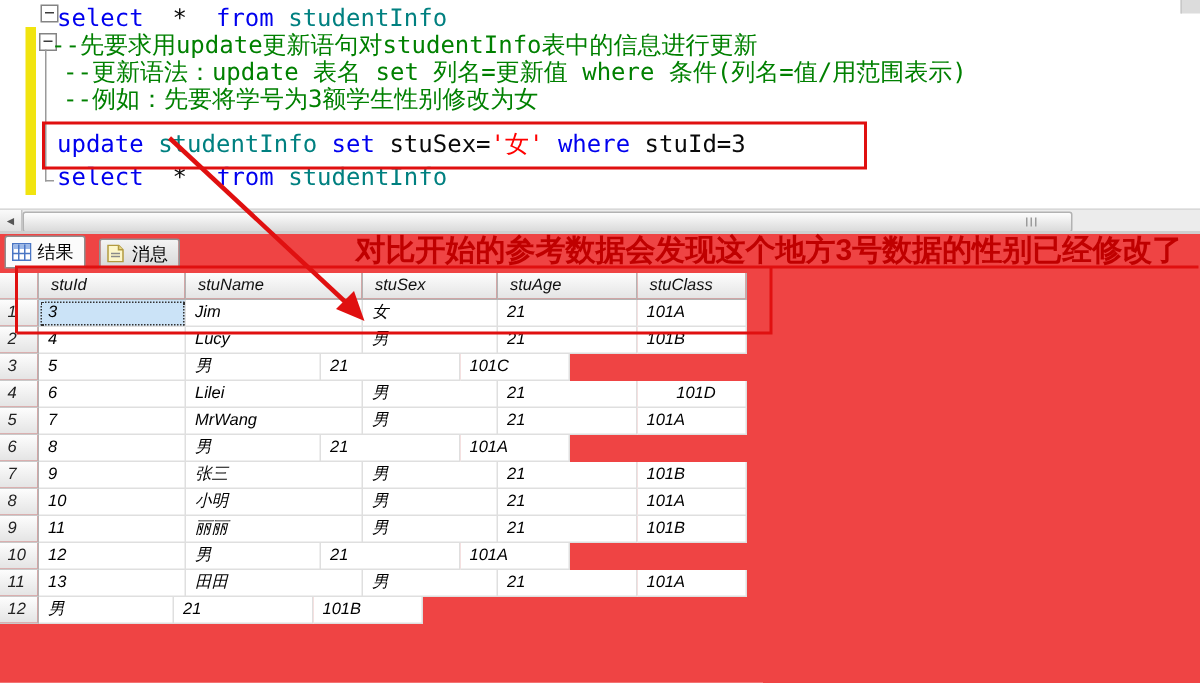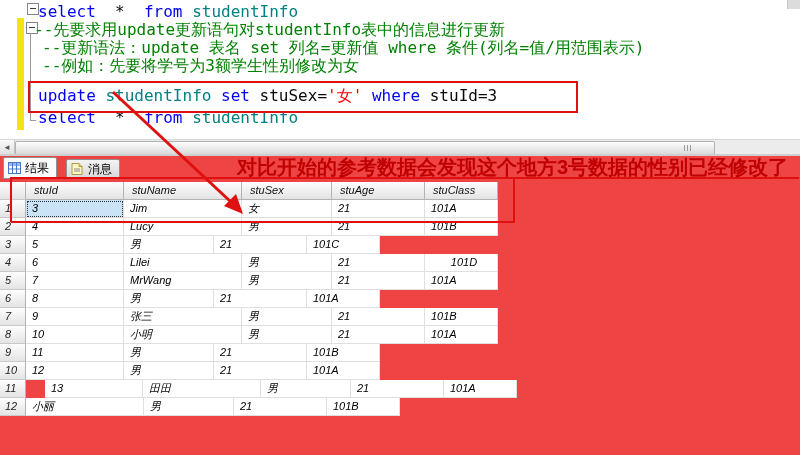--- a/index.html
+++ b/index.html
@@ -179,42 +179,42 @@
         <div class="gcell rowhdr" style="width: 26px;">8</div>
         <div class="gcell datacell" style="width: 98px;">10</div>
         <div class="gcell datacell" style="width: 118px;">小明</div>
         <div class="gcell datacell" style="width: 90px;">男</div>
         <div class="gcell datacell" style="width: 93px;">21</div>
         <div class="gcell datacell" style="width: 73px;">101A</div>
       </div>
       <div class="grow">
         <div class="gcell rowhdr" style="width: 26px;">9</div>
         <div class="gcell datacell" style="width: 98px;">11</div>
+        <div class="gcell datacell" style="width: 118px;">丽丽</div>
         <div class="gcell datacell" style="width: 90px;">男</div>
         <div class="gcell datacell" style="width: 93px;">21</div>
         <div class="gcell datacell" style="width: 73px;">101B</div>
       </div>
       <div class="grow">
         <div class="gcell rowhdr" style="width: 26px;">10</div>
         <div class="gcell datacell" style="width: 98px;">12</div>
         <div class="gcell datacell" style="width: 90px;">男</div>
         <div class="gcell datacell" style="width: 93px;">21</div>
         <div class="gcell datacell" style="width: 73px;">101A</div>
       </div>
       <div class="grow">
         <div class="gcell rowhdr" style="width: 26px;">11</div>
-        <div class="gcell datacell" style="width: 98px; margin-left: 19px;">13</div>
+        <div class="gcell datacell" style="width: 98px;">13</div>
         <div class="gcell datacell" style="width: 118px;">田田</div>
         <div class="gcell datacell" style="width: 90px;">男</div>
         <div class="gcell datacell" style="width: 93px;">21</div>
         <div class="gcell datacell" style="width: 73px;">101A</div>
       </div>
       <div class="grow">
         <div class="gcell rowhdr" style="width: 26px;">12</div>
-        <div class="gcell datacell" style="width: 118px;">小丽</div>
         <div class="gcell datacell" style="width: 90px;">男</div>
         <div class="gcell datacell" style="width: 93px;">21</div>
         <div class="gcell datacell" style="width: 73px;">101B</div>
       </div>
     </div>
 </div>
 
 <div id="red-note" class="abs">对比开始的参考数据会发现这个地方3号数据的性别已经修改了</div>
 <svg id="overlay-svg" class="abs">
   <path d="M 11 222 L 11 178 L 799 178 M 514 179 L 514 222 L 11 222" fill="none" stroke="#e01010" stroke-width="2"></path>

